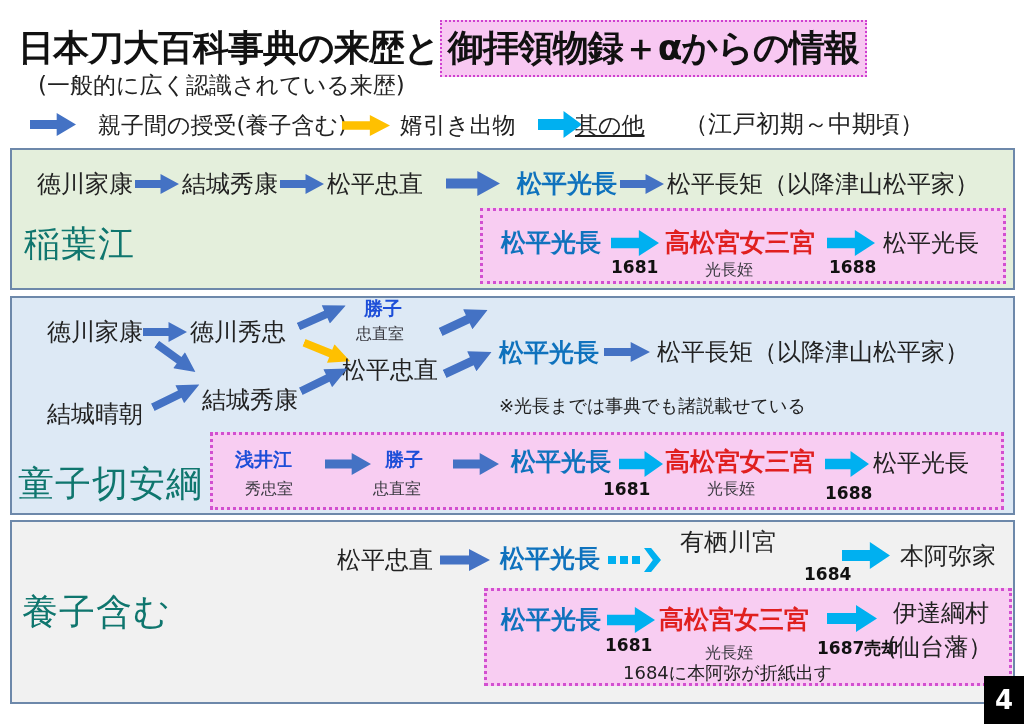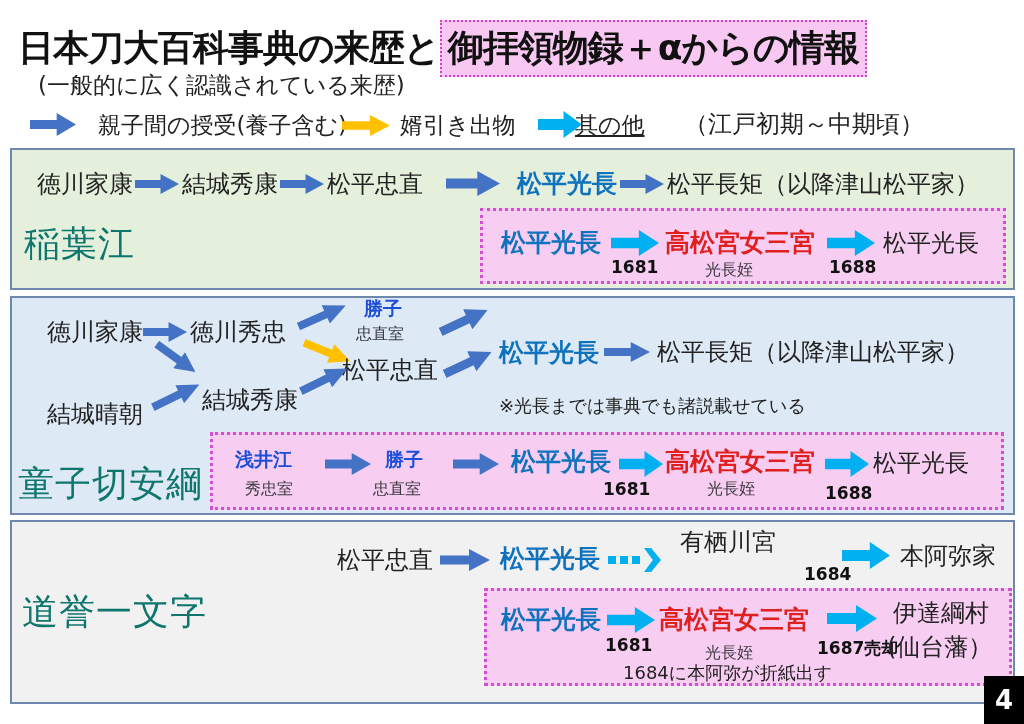--- a/index.html
+++ b/index.html
@@ -144,21 +144,21 @@
       <span class="dot"></span>
         <span class="dot"></span>
         <span class="dot"></span>
         <span class="chev"></span>
     </div>
     <div class="abs name" style="left:668px; top:4px;">有栖川宮</div>
     <div class="abs year" style="left:792px; top:42px;">1684</div>
     <div class="barrow a-cyan abs" style="left:830px; top:20px; width:48px; height:27px;"></div>
     <div class="abs name" style="left:888px; top:18px;">本阿弥家</div>
 
-    <div class="abs sword-label" style="left:10px; top:66px;">道誉一文字</div>
+    <div class="abs sword-label" style="left:10px; top:66px;">養子含む</div>
 
     <div class="pinkbox" style="left:472px; top:66px; width:528px; height:98px;">
       <div class="abs name-blue" style="left:14px; top:12px;">松平光長</div>
       <div class="barrow a-cyan abs" style="left:120px; top:16px; width:48px; height:26px;"></div>
       <div class="abs year" style="left:118px; top:44px;">1681</div>
       <div class="abs name-red-bold" style="left:172px; top:12px;">高松宮女三宮</div>
       <div class="abs sub" style="left:218px; top:52px;">光長姪</div>
       <div class="barrow a-cyan abs" style="left:340px; top:14px; width:50px; height:27px;"></div>
       <div class="abs year" style="left:330px; top:46px;">1687売却</div>
       <div class="abs name" style="left:406px; top:6px;">伊達綱村</div>

